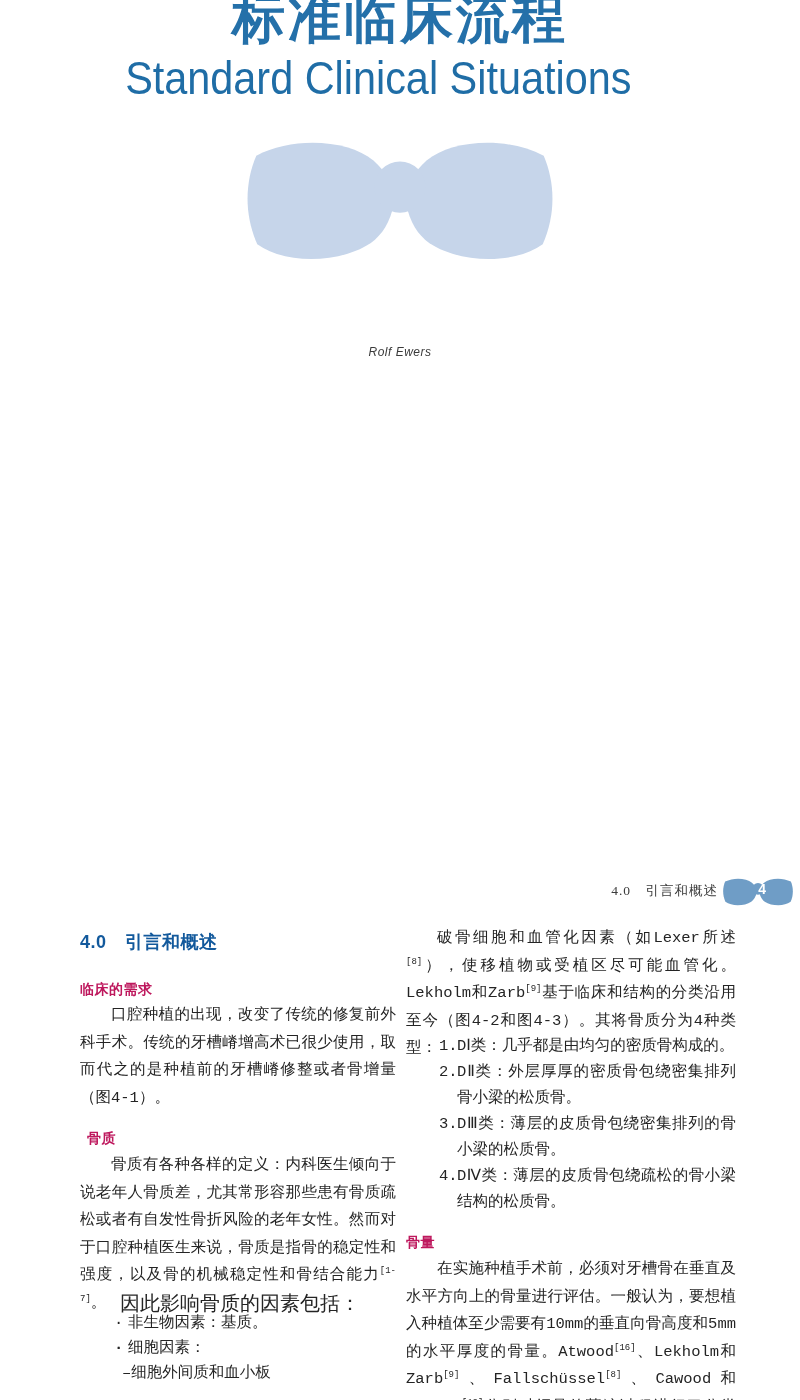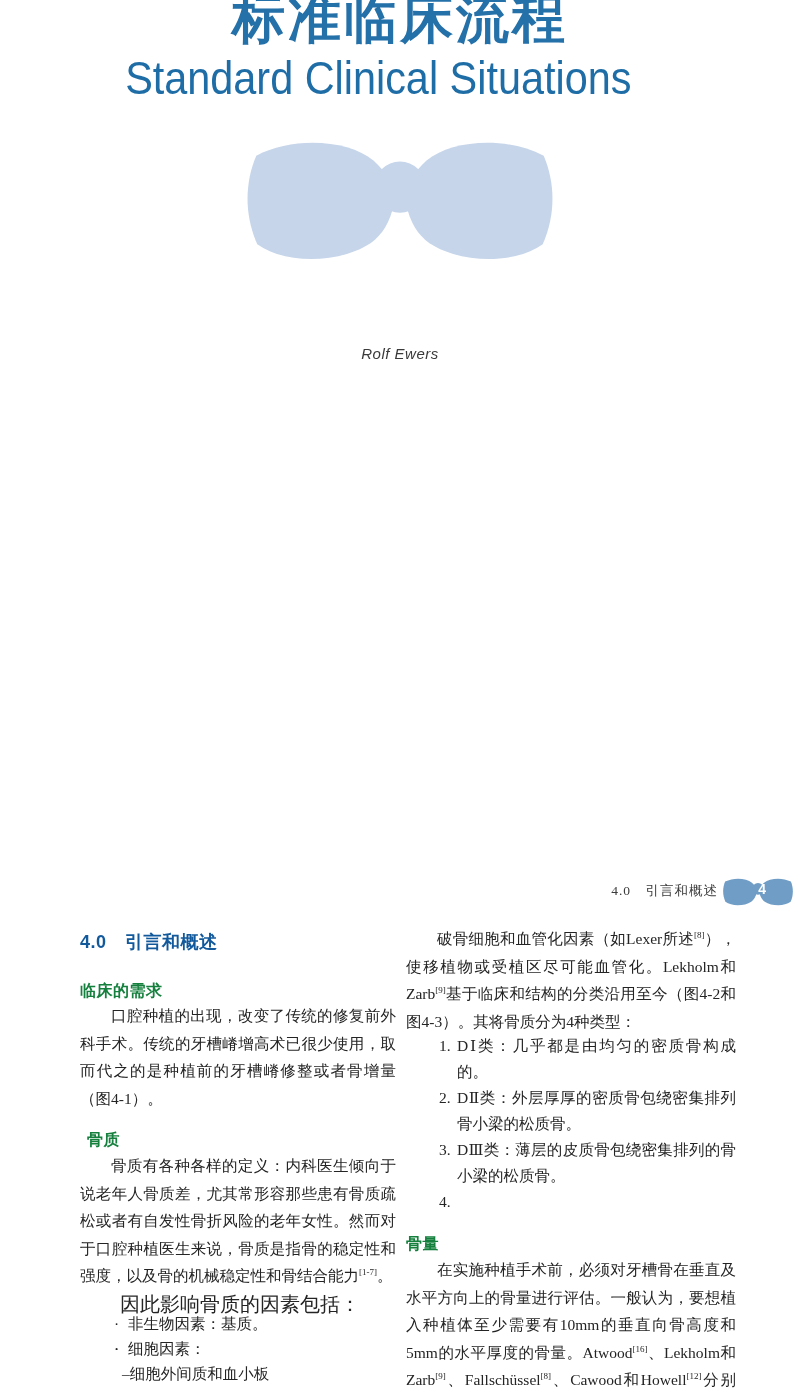--- a/index.html
+++ b/index.html
@@ -29,43 +29,43 @@
     font-family:"Liberation Sans","DejaVu Sans",sans-serif;
     font-weight:normal;font-size:46px;
     color:#1f6da6;line-height:1.15;
     transform:scaleX(0.9);transform-origin:center;
     white-space:nowrap;
   }
   .bowtie-large{position:absolute;left:242px;top:136px;width:316px;height:126px;}
   .author{
     position:absolute;left:0;top:345px;width:800px;text-align:center;
     font-family:"Liberation Sans","DejaVu Sans",sans-serif;
-    font-style:italic;font-size:15px;color:#3a3a3a;letter-spacing:0.5px;
+    font-style:italic;font-size:12px;color:#3a3a3a;letter-spacing:0.5px;
   }
   
   .running-header{
     position:absolute;top:874px;right:6px;height:34px;
     display:flex;align-items:center;
   }
   .running-header .rh-text{
     font-family:"Liberation Serif","DejaVu Serif",serif;
     font-size:13.5px;color:#3c3c3c;letter-spacing:1px;
     margin-right:4px;
   }
   .chapter-tab{position:relative;width:72px;height:31px;}
   .chapter-tab svg{display:block;width:72px;height:31px;}
   
-  .blk{position:absolute;}
+  .blk{position:absolute;font-family:Liberation Mono, monospace;}
   .col-heading{
     font-family:"Liberation Sans","DejaVu Sans",sans-serif;
     font-weight:bold;font-size:18px;color:#12599c;letter-spacing:0.5px;
   }
   .sub-heading{
     font-family:"Liberation Sans","DejaVu Sans",sans-serif;
-    font-weight:bold;font-size:16px;color:#15803d;letter-spacing:0.5px;
+    font-weight:bold;font-size:14px;color:#be185d;letter-spacing:0.5px;
   }
   .para{
     font-size:15.5px;line-height:27.5px;
     text-align:justify;
     text-indent:2em;
   }
   sup.ref{font-size:9px;line-height:0;vertical-align:super;letter-spacing:0;}
   .factors-intro{
     font-size:20px;line-height:25px;text-indent:2em;
   }
@@ -154,20 +154,21 @@
     <div class="list-item">
       <span class="num">2.</span>
       <span>DⅡ类：外层厚厚的密质骨包绕密集排列骨小梁的松质骨。</span>
     </div>
     <div class="list-item">
       <span class="num">3.</span>
       <span>DⅢ类：薄层的皮质骨包绕密集排列的骨小梁的松质骨。</span>
     </div>
     <div class="list-item">
       <span class="num">4.</span>
+      <span>DⅣ类：薄层的皮质骨包绕疏松的骨小梁结构的松质骨。</span>
     </div>
   </div>
 
   <div class="blk sub-heading" style="left:406px;top:1234px;width:330px;">骨量</div>
 
   <div class="blk para" style="left:406px;top:1256px;width:330px;">
     <span>在实施种植手术前，必须对牙槽骨在垂直及水平方向上的骨量进行评估。一般认为，要想植入种植体至少需要有10mm的垂直向骨高度和5mm的水平厚度的骨量。Atwood</span><sup class="ref">[16]</sup><span>、Lekholm和Zarb</span><sup class="ref">[9]</sup><span>、Fallschüssel</span><sup class="ref">[8]</sup><span>、Cawood和Howell</span><sup class="ref">[12]</sup><span>分别对颌骨的萎缩过程进行了分类（图4-4和图4-5）。在种植手</span>
   </div>
 
 </div>

